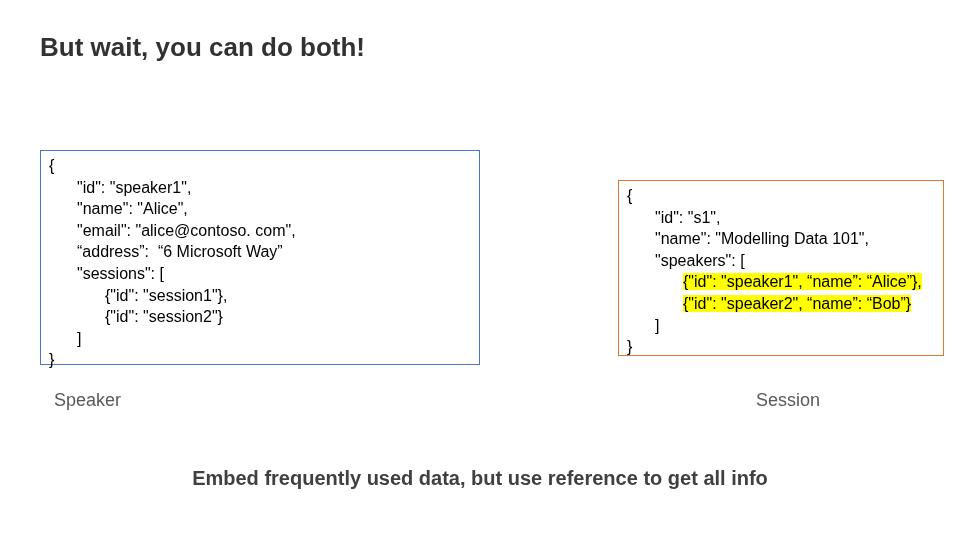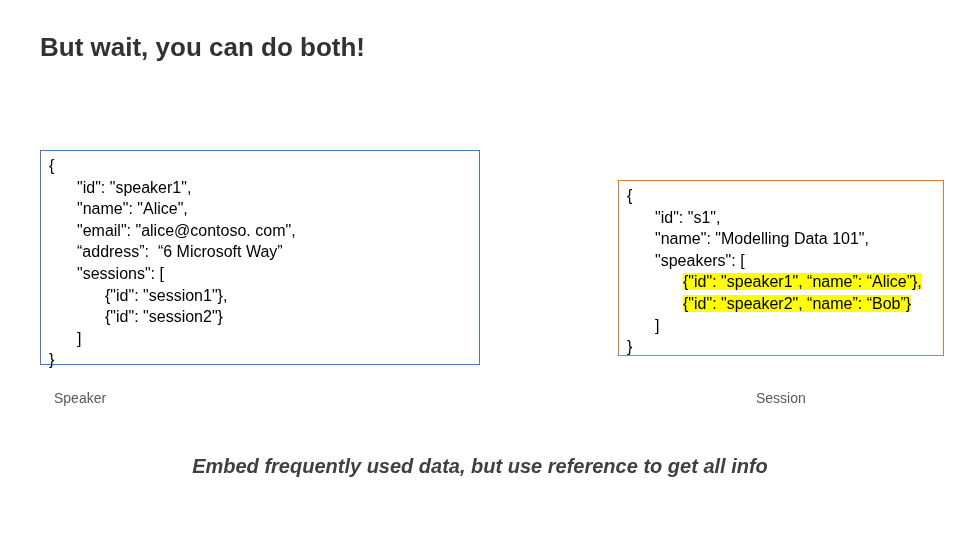--- a/index.html
+++ b/index.html
@@ -55,42 +55,41 @@
   .ind2 { padding-left: 56px; }
 
   mark.hl {
     background: #ffff00;
     color: #000;
     padding: 0;
   }
 
   .caption {
     position: absolute;
-    font-size: 14px;
+    font-size: 18px;
     color: #595959;
   }
   .caption-left {
     left: 54px;
     top: 390px;
   }
   .caption-right {
     left: 756px;
     top: 390px;
   }
 
   .footer {
     position: absolute;
     left: 0;
     right: 0;
-    top: 455px;
+    top: 467px;
     text-align: center;
     font-size: 20px;
     font-weight: 700;
     color: #404040;
-    font-style: italic;
   }
 </style>
 </head>
 <body>
 <div class="slide">
 
   <div class="title">But wait, you can do both!</div>
 
   <div class="box box-left">
     <div class="code-row">{</div>

